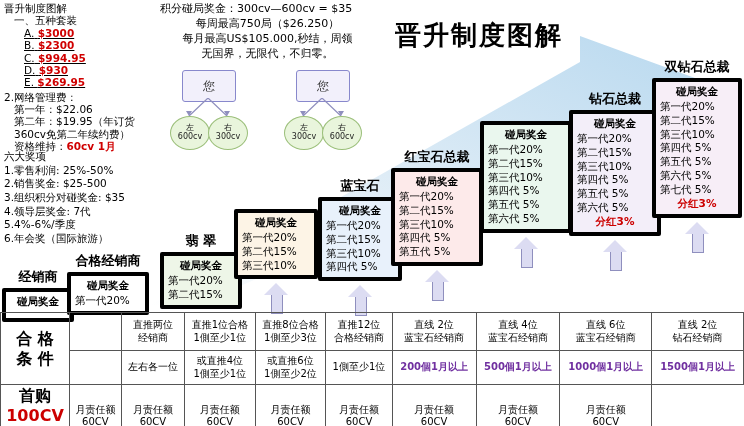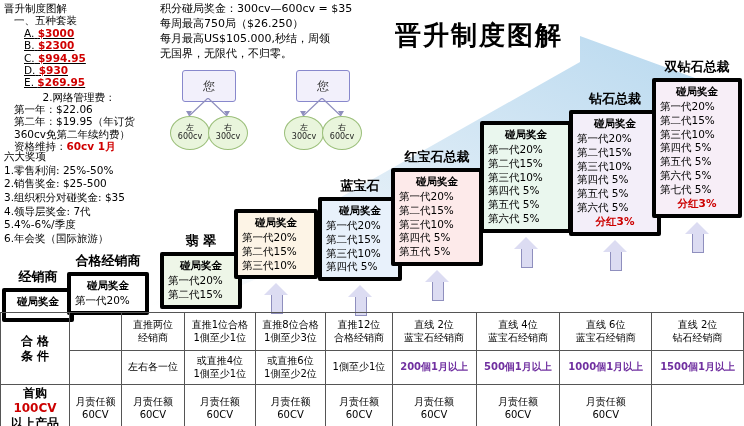--- a/index.html
+++ b/index.html
@@ -20,21 +20,21 @@
   .ind{padding-left:10px;}
   .ind2{padding-left:20px;text-decoration:underline;}
   .red{color:#d00000;}
   .bold{font-weight:bold;}
 
   
   #six{left:4px;top:150px;width:152px;line-height:1.3;font-size:10.5px;}
 
   
   #ctop{left:160px;top:2px;width:215px;line-height:1.35;font-size:11px;text-align:left;}
-  #ctop .c{}
+  #ctop .c{text-align:center;}
 
   
   #title{left:395px;top:18px;font-size:26px;font-weight:bold;letter-spacing:2px;}
 
   
   #arrow{left:150px;top:30px;width:545px;height:275px;}
 
   
   .treebox{position:absolute;}
   .you{
@@ -69,21 +69,21 @@
     content:"";position:absolute;left:0px;top:0px;width:0;height:0;
     border-left:12px solid transparent;border-right:12px solid transparent;
     border-bottom:12px solid #dcdcf2;
   }
 
   
   #tbl{position:absolute;left:0;top:312px;width:744px;height:114px;
        border-collapse:collapse;font-size:10px;}
   #tbl td{border:1px solid #555;text-align:center;vertical-align:middle;
           line-height:1.25;padding:1px 2px;}
-  .lbl{width:64px;font-weight:bold;font-size:12px;}
+  .lbl{width:64px;font-weight:bold;font-size:16px;}
   .purple{color:#7030a0;font-weight:bold;}
   .rd{color:#cc0000;font-weight:bold;}
 </style>
 </head>
 <body>
 
 <svg id="arrow" class="abs" viewBox="0 0 545 275" preserveAspectRatio="none">
   <defs>
     <linearGradient id="ag" x1="0" y1="1" x2="1" y2="0">
       <stop offset="0%" stop-color="#ffffff"></stop>
@@ -95,21 +95,21 @@
 </svg>
 
 <div id="tl-block" class="abs">
   <div class="row hdr">晋升制度图解</div>
   <div class="row ind">一、五种套装</div>
   <div class="row ind2"><span>A.</span> <span class="red bold">$3000</span></div>
   <div class="row ind2"><span>B.</span> <span class="red bold">$2300</span></div>
   <div class="row ind2"><span>C.</span> <span class="red bold">$994.95</span></div>
   <div class="row ind2"><span>D.</span> <span class="red bold">$930</span></div>
   <div class="row ind2"><span>E.</span> <span class="red bold">$269.95</span></div>
-  <div class="row" style="margin-top:2px;text-align:center;">2.网络管理费：</div>
+  <div class="row" style="margin-top:2px;">2.网络管理费：</div>
   <div class="row ind">第一年：$22.06</div>
   <div class="row ind">第二年：$19.95（年订货</div>
   <div class="row ind">360cv免第二年续约费）</div>
   <div class="row ind">资格维持：<span class="red bold">60cv 1月</span></div>
 </div>
 
 <div id="six" class="abs">
   <div>六大奖项</div>
   <div>1.零售利润: 25%-50%</div>
   <div>2.销售奖金: $25-500</div>

